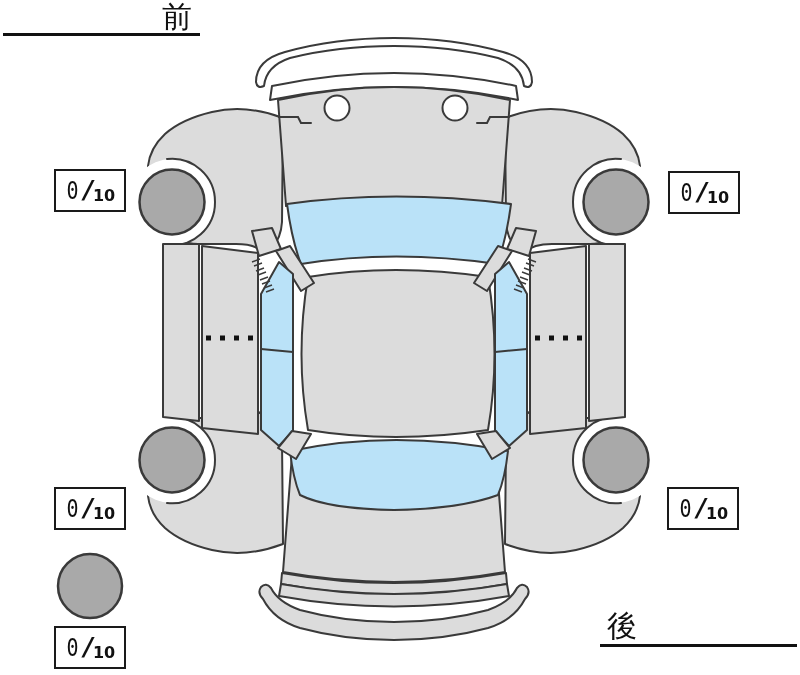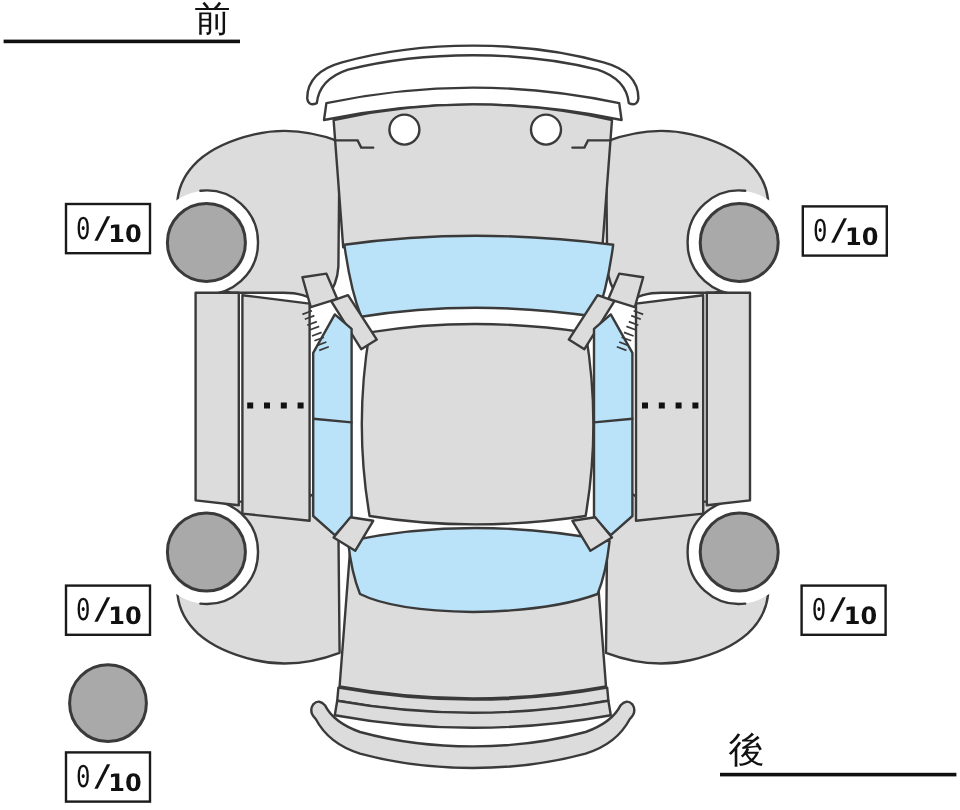--- a/index.html
+++ b/index.html
@@ -34,21 +34,21 @@
   
   .rating-box{
     position:absolute;width:72px;height:43px;background:var(--bg);
     border:2.5px solid var(--box-border);box-sizing:border-box;
     display:flex;align-items:center;justify-content:center;
   }
   .rb-val{font-family:"DejaVu Sans Mono",monospace;font-size:25px;font-weight:400;
           transform:scaleX(.8);letter-spacing:-1px;}
   .rb-slash{font-family:"DejaVu Sans",sans-serif;font-style:italic;font-weight:600;
             font-size:25px;margin:0 0 3px 5px;}
-  .rb-max{font-family:"DejaVu Sans",sans-serif;font-weight:700;font-size:20px;
+  .rb-max{font-family:"DejaVu Sans",sans-serif;font-weight:700;font-size:16px;
           margin-top:9px;}
   .pos-fl{left:54px;top:169px;}
   .pos-fr{left:668px;top:171px;}
   .pos-rl{left:54px;top:487px;}
   .pos-rr{left:667px;top:487px;}
   .pos-sp{left:54px;top:626px;}
 </style>
 </head>
 <body>
 

